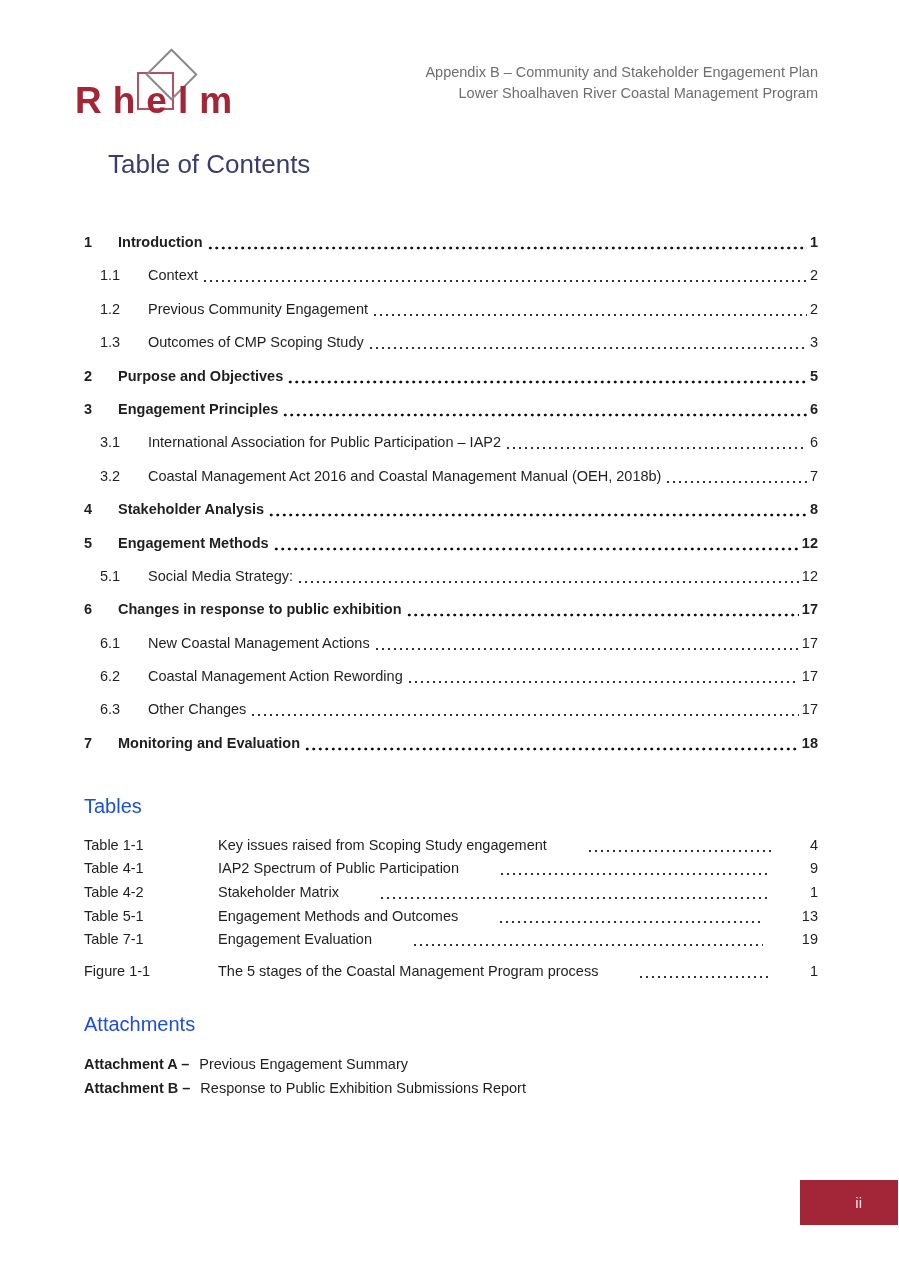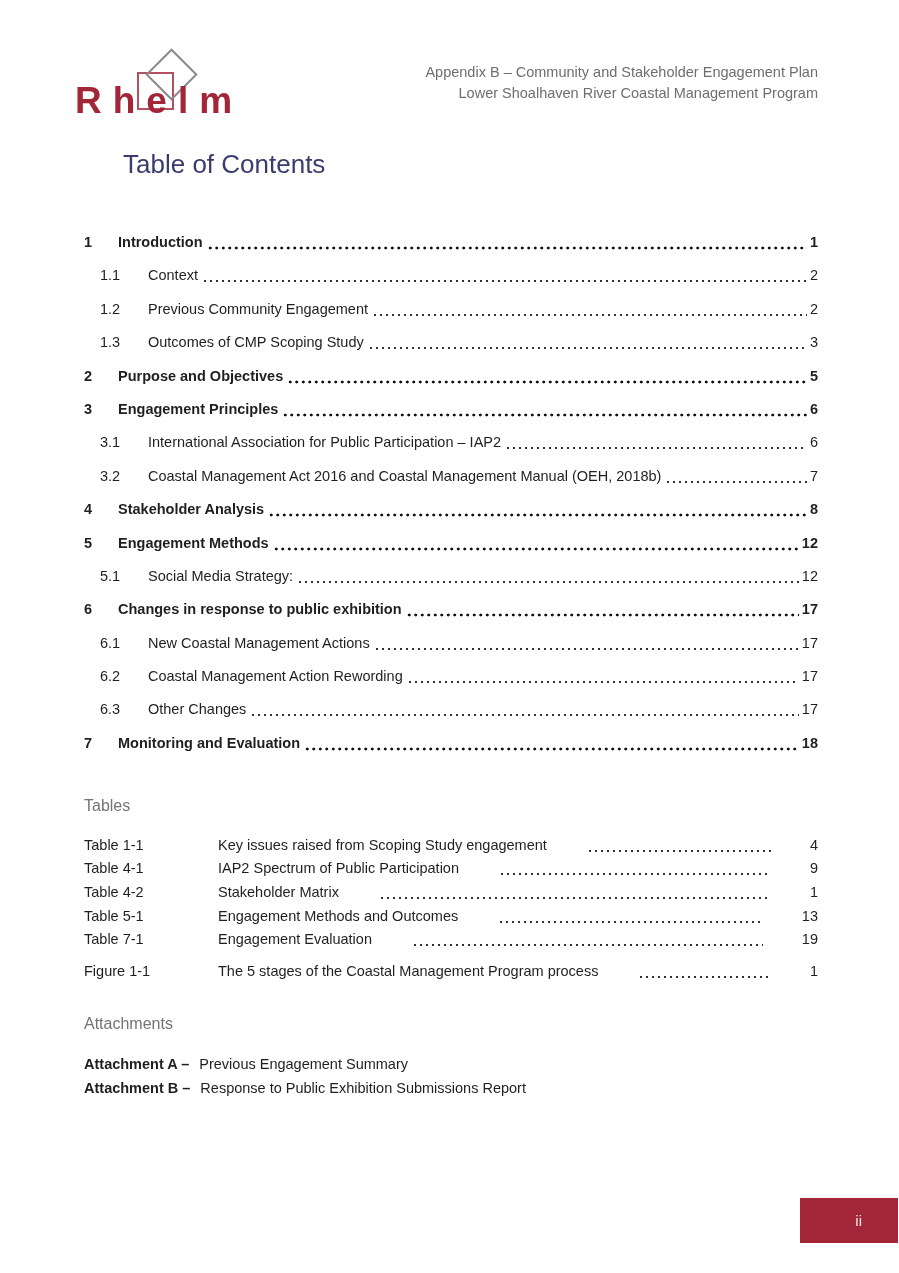--- a/index.html
+++ b/index.html
@@ -63,31 +63,31 @@
 
   
   .content {
     position: absolute;
     left: 0;
     top: 0;
     width: 100%;
     padding: 0 81px 0 84px;
   }
   .toc-heading {
-    margin: 148px 0 0 39px;
+    margin: 148px 0 0 24px;
     font-size: 26px;
     line-height: 32px;
     font-weight: 400;
     color: #3b3c6e;
   }
   .section-heading {
-    font-size: 16px;
+    font-size: 20px;
     line-height: 30px;
     font-weight: 400;
-    color: #737373;
+    color: #1d4ed8;
   }
   .heading-tables      { margin-top: 38px; }
   .heading-figures     { margin-top: 19px; }
   .heading-attachments { margin-top: 28px; }
 
   
   .toc-list { margin-top: 53px; }
   .row {
     display: flex;
     align-items: baseline;
@@ -131,21 +131,21 @@
     font-size: 14.5px;
     line-height: 24px;
   }
   .att-label { font-weight: 700; }
   .att-title { margin-left: 10px; }
 
   
   .footer-box {
     position: absolute;
     right: 1px;
-    bottom: 30px;
+    bottom: 48px;
     width: 98px;
     height: 45px;
     background: #a32638;
     color: #f3e3e6;
     font-size: 15px;
     line-height: 45px;
     text-align: right;
     padding-right: 36px;
   }
 </style>

